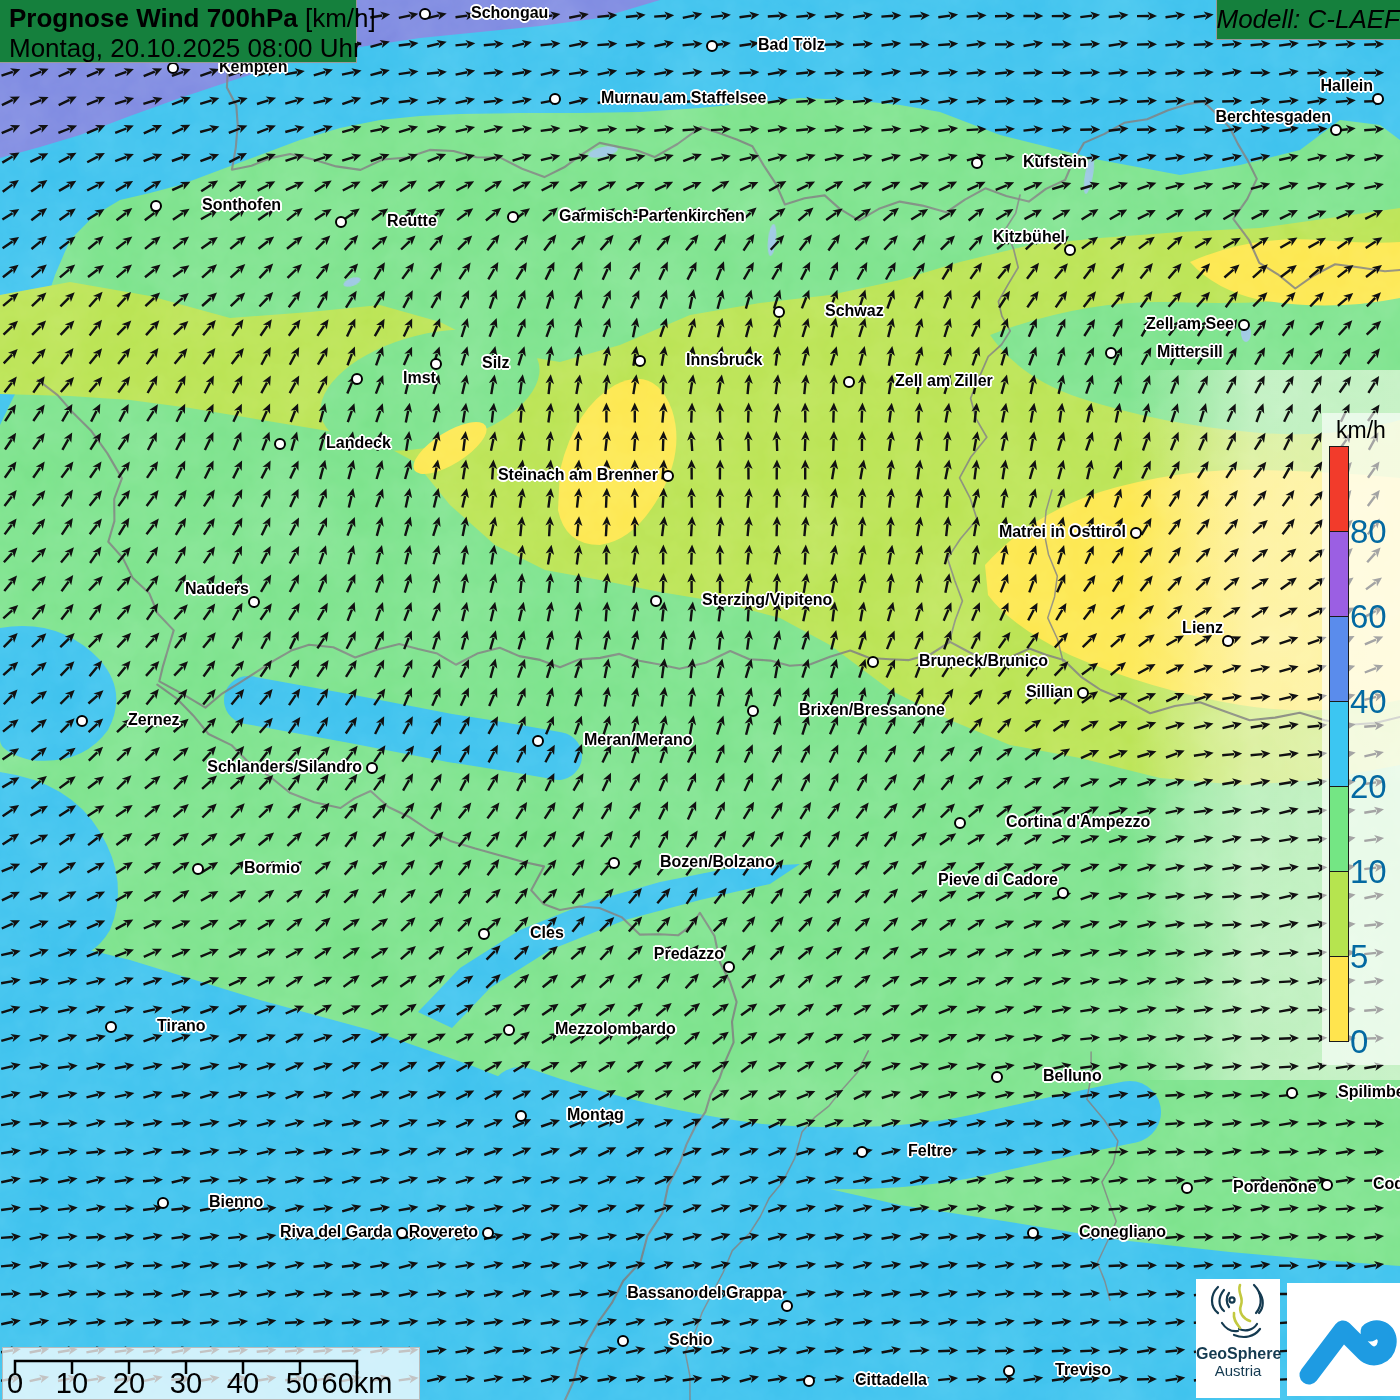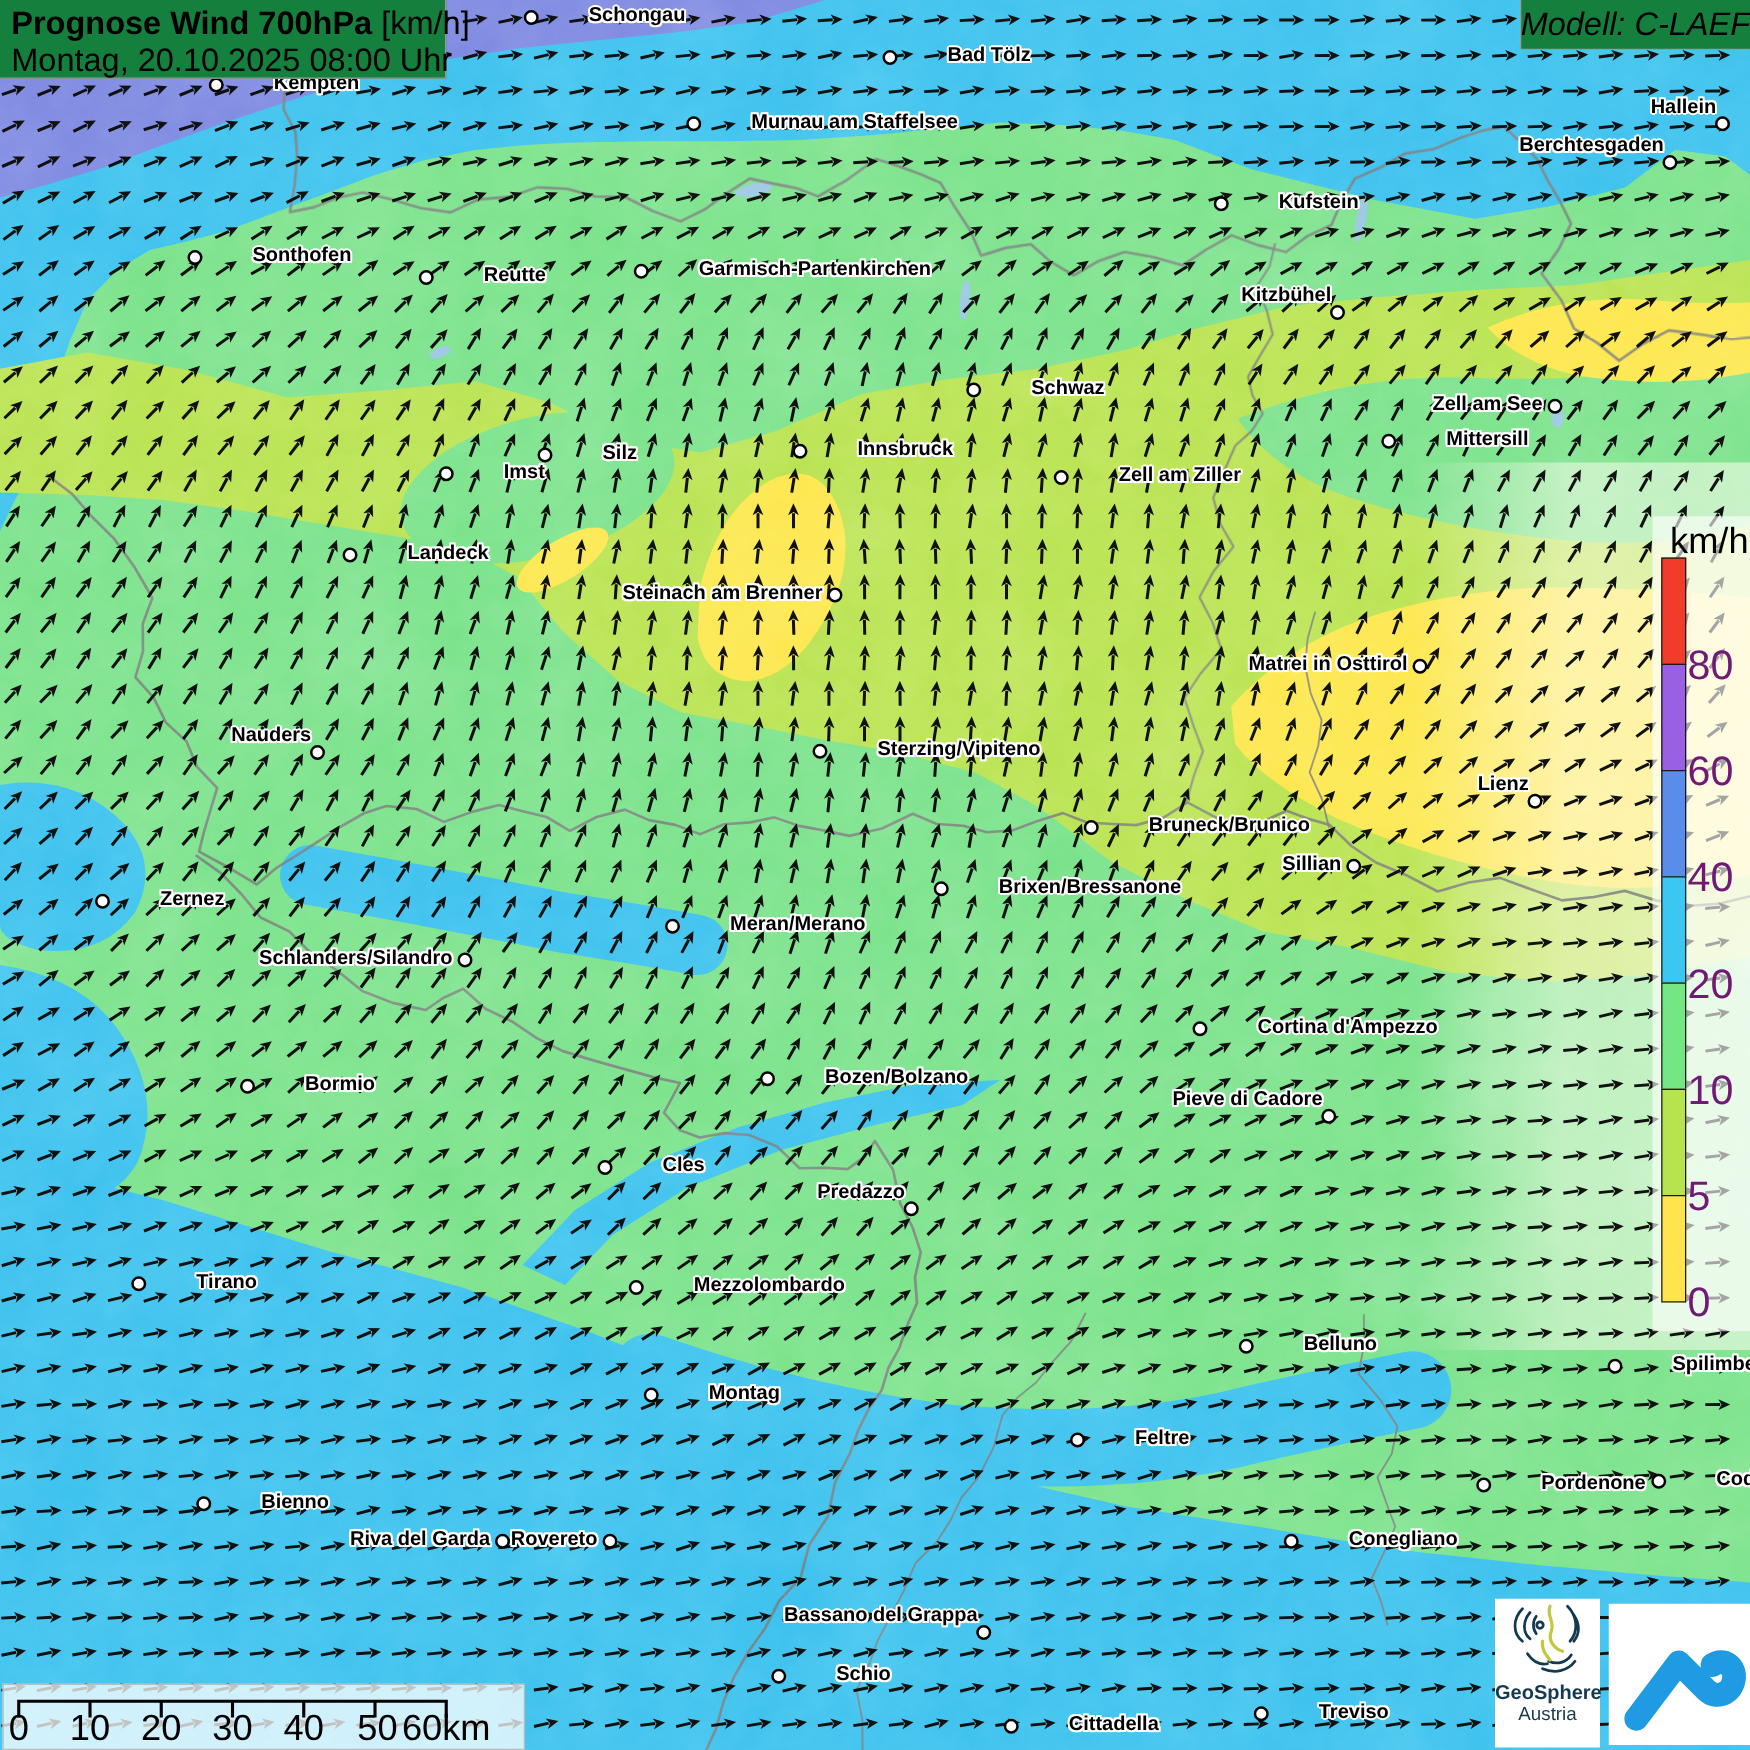--- a/index.html
+++ b/index.html
@@ -10,24 +10,24 @@
   .panel{position:absolute;background:#15803d;border:1px solid #9a9a9a;box-sizing:border-box;}
   #title-box{left:-1px;top:-1px;width:358px;height:64px;padding:3px 9px;z-index:40;}
   #title-box .l1{font-size:26px;font-weight:bold;color:#000;white-space:nowrap;}
   #title-box .l1 .unit{font-weight:normal;}
   #title-box .l2{font-size:26px;color:#000;white-space:nowrap;margin-top:-1px;}
   #model-box{right:-1px;top:-1px;height:41px;padding:4px 0;z-index:40;}
   #model-box .m{font-size:26px;font-style:italic;color:#000;white-space:nowrap;}
   
   #legend{position:absolute;left:1322px;top:413px;width:78px;height:652px;
           background:rgba(255,255,255,0.62);z-index:30;}
-  #legend .unit{position:absolute;left:14px;top:4px;font-size:29px;color:#000;}
+  #legend .unit{position:absolute;left:14px;top:4px;font-size:23px;color:#000;}
   #legend .bar{position:absolute;left:7px;top:34px;width:20px;}
   #legend .blk{width:20px;height:86px;border:1px solid #1a1a1a;box-sizing:border-box;margin-top:-1px;}
-  #legend .tick{position:absolute;left:28px;transform:translateY(-50%);font-size:33px;color:#701a75;}
+  #legend .tick{position:absolute;left:28px;transform:translateY(-50%);font-size:33px;color:#0369a1;}
   
   #scalebar{position:absolute;left:2px;top:1347px;width:418px;height:53px;
             background:rgba(255,255,255,0.75);border:1px solid #bbb;box-sizing:border-box;z-index:30;}
   #scalebar svg{position:absolute;left:0;top:0;}
   #scalebar .sl{position:absolute;top:19px;transform:translateX(-50%);font-size:29px;color:#000;}
   
   #geosphere-box{position:absolute;left:1196px;top:1279px;width:84px;height:119px;background:#fff;
                  z-index:40;text-align:center;}
   #geosphere-box .org{font-size:16px;font-weight:bold;color:#143a50;line-height:17px;}
   #geosphere-box .cty{font-size:15px;color:#143a50;line-height:17px;}

